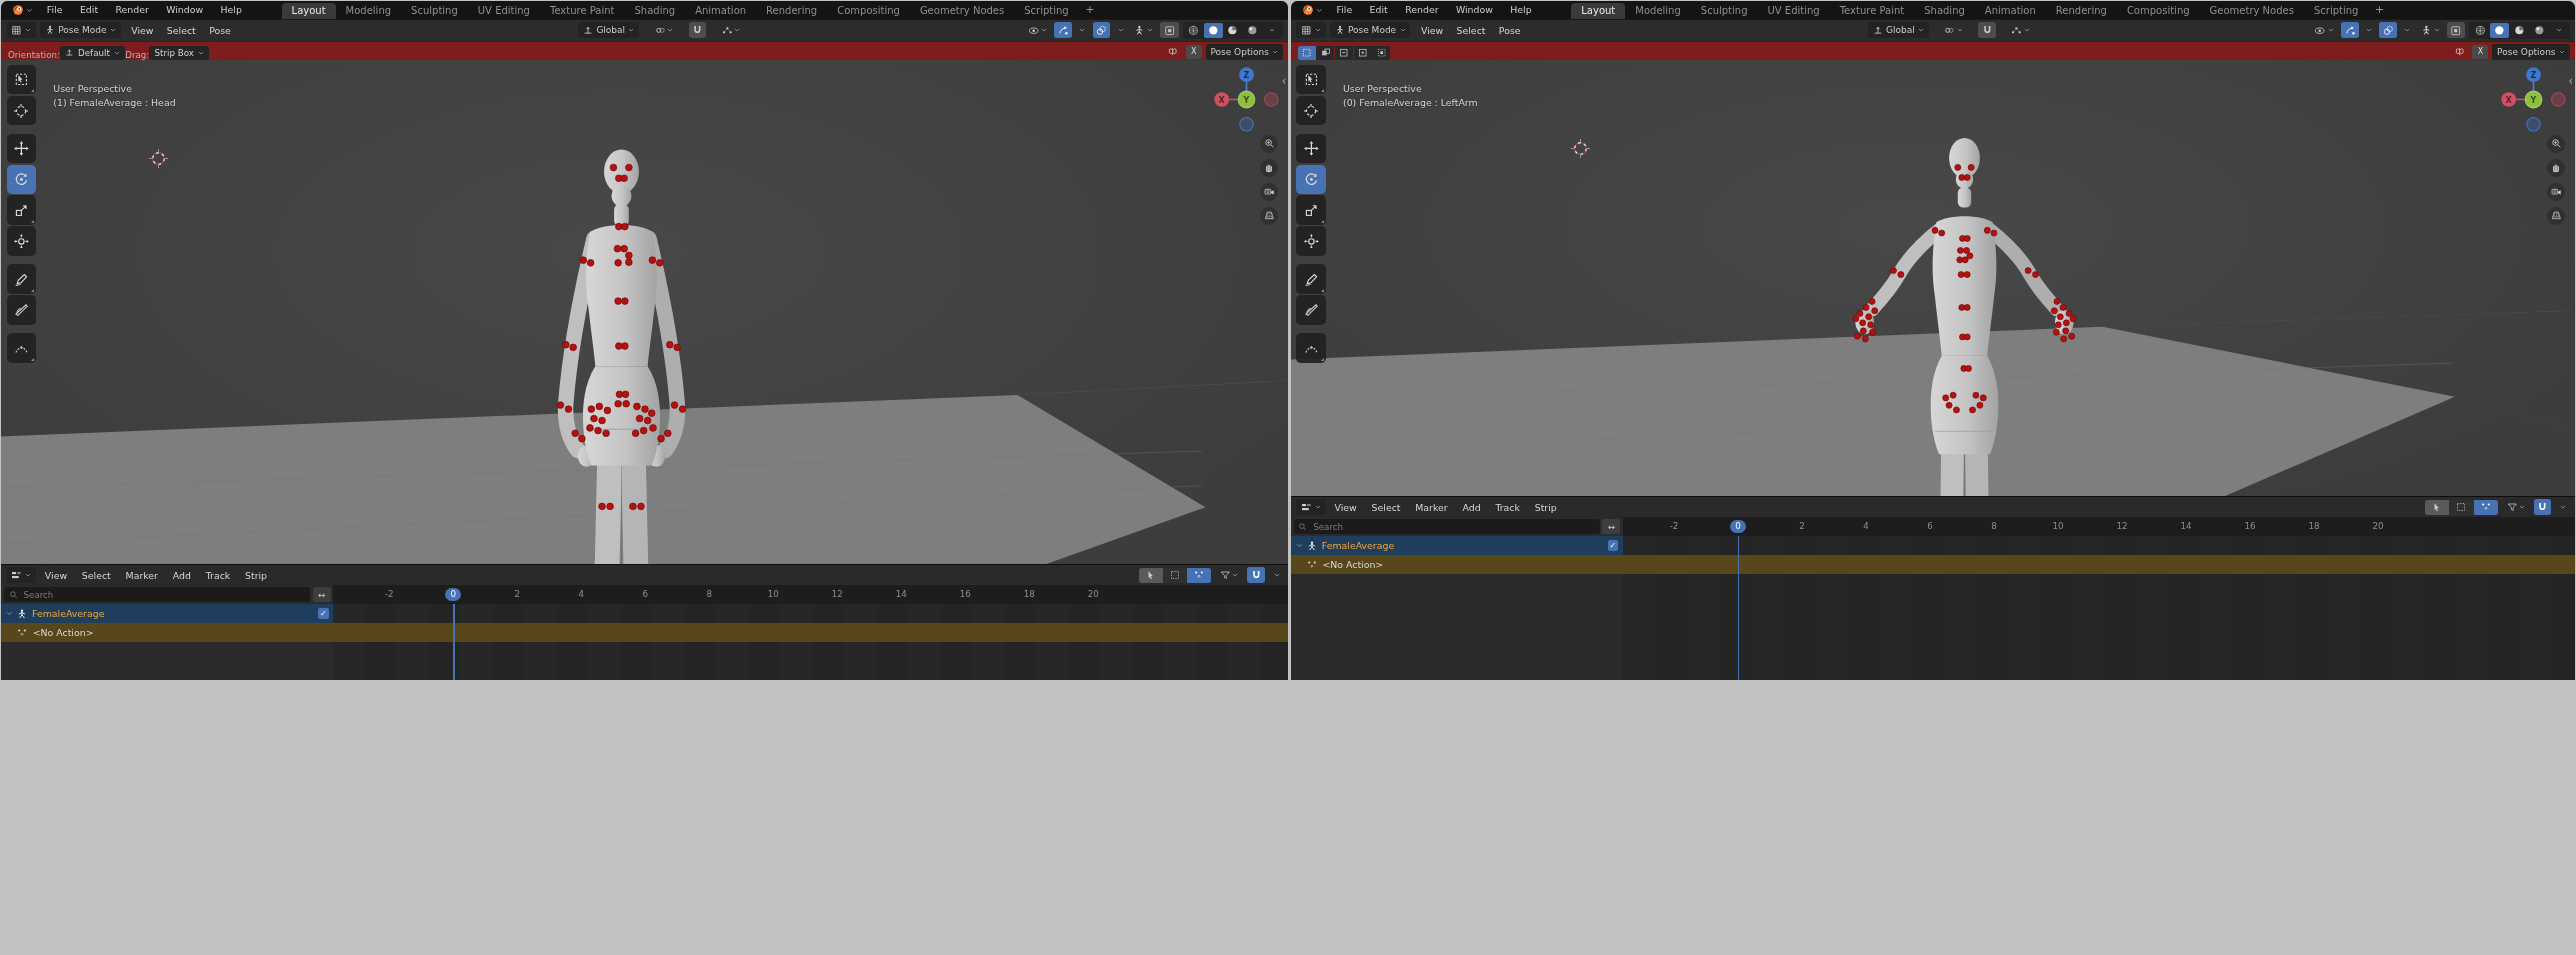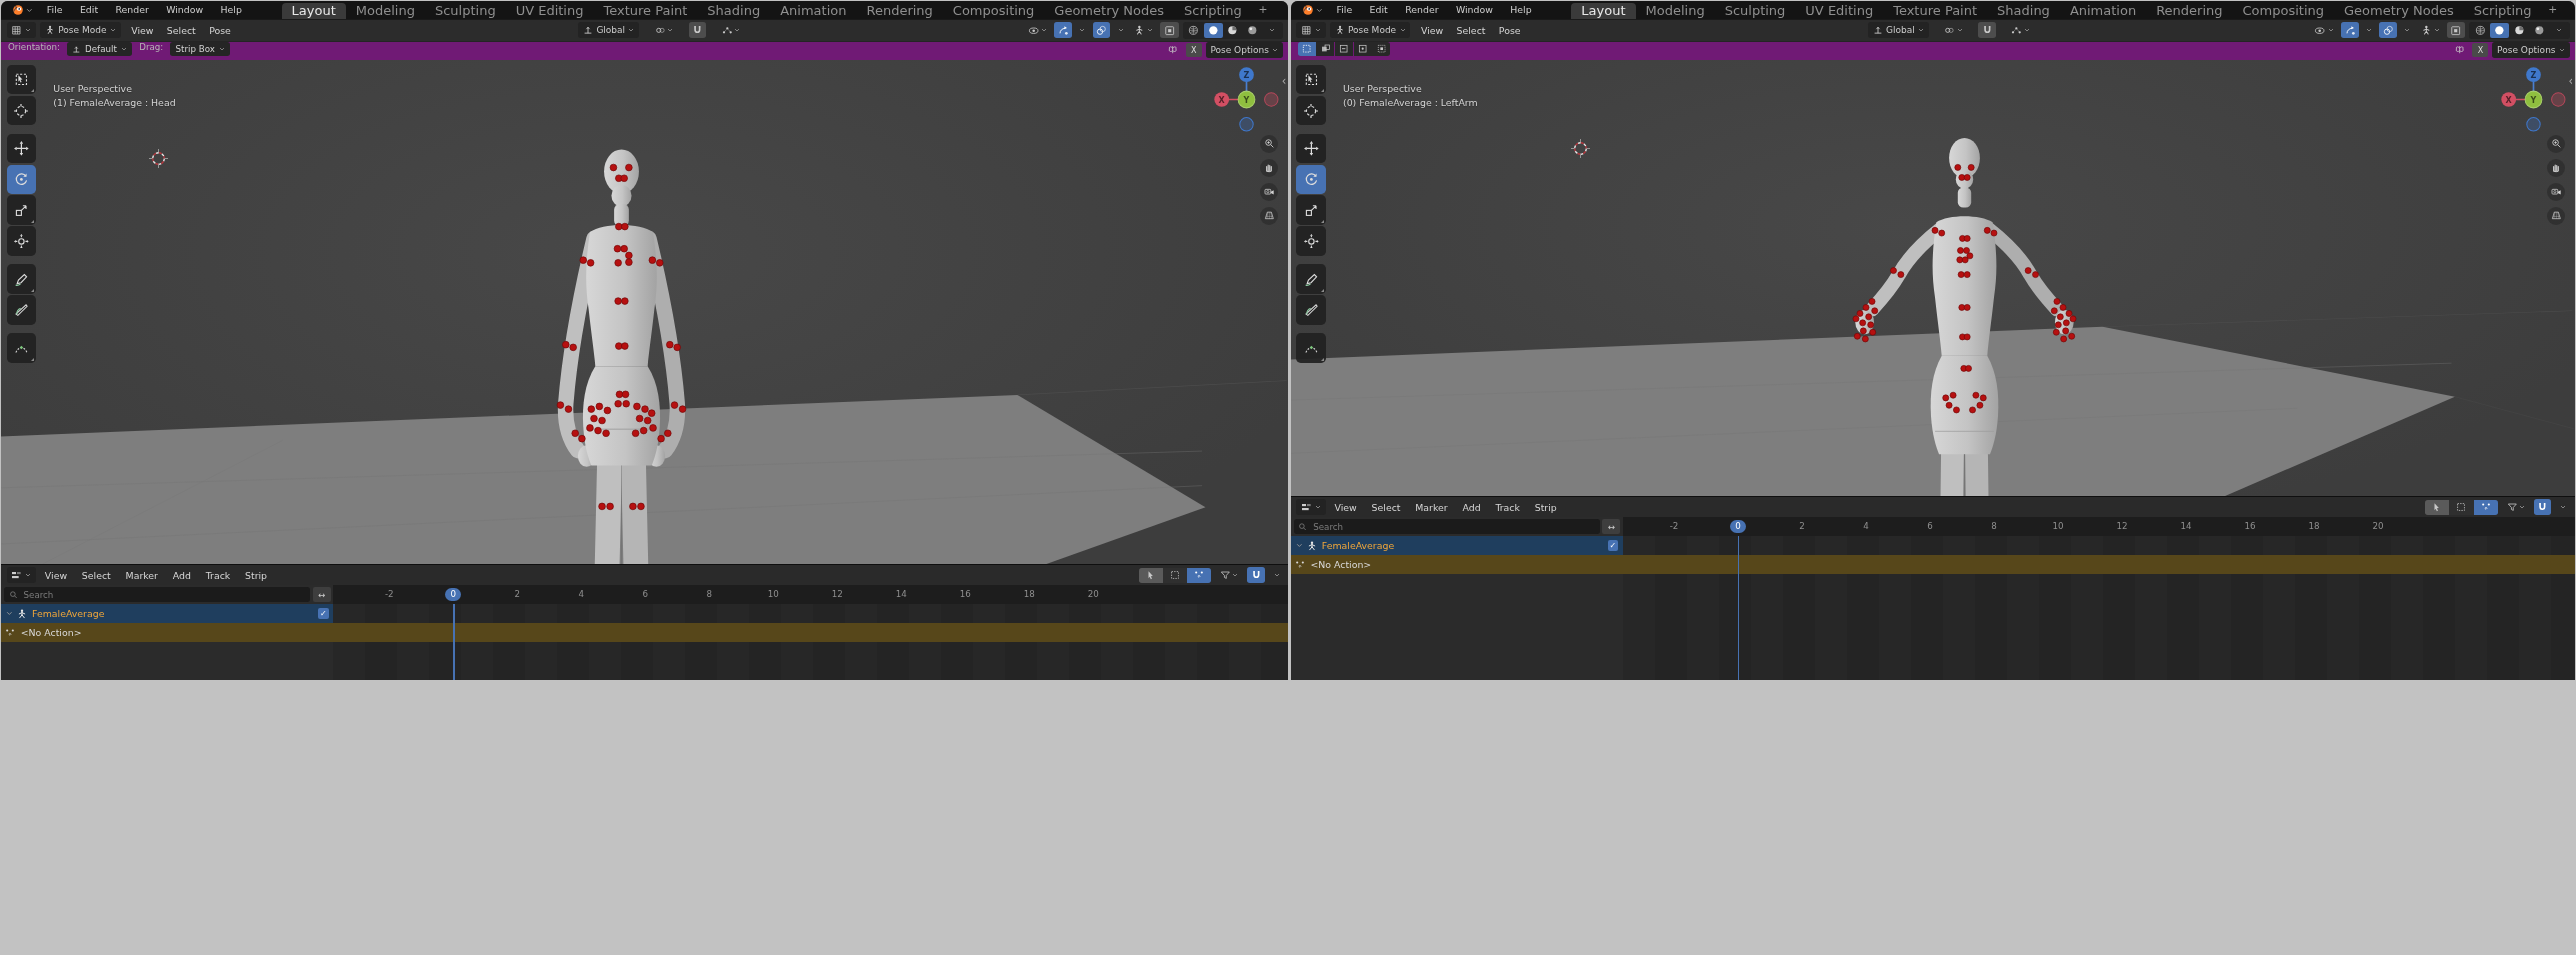--- a/index.html
+++ b/index.html
@@ -7,40 +7,40 @@
   .window{position:absolute;top:1.3px;height:679px;display:flex;flex-direction:column;background:#434343;border-radius:6.7px 6.7px 0 0;overflow:hidden}
   .w0{left:1.3px;width:1287px}
   .w1{left:1291px;width:1284px}
 
   
   .topbar{height:17.4px;flex:none;background:#141414;display:flex;align-items:center;padding:0 5.4px;color:#d2d2d2}
   .logo{display:flex;align-items:center;gap:2px;padding:0 5.4px}
   .menus{display:flex;align-items:center}
   .mi{padding:0 8.7px;font-size:9.4px;color:#cfcfcf;line-height:17.4px}
   .tabs{display:flex;align-items:flex-end;margin-left:31px;height:17.4px}
-  .tab{padding:0 10px;font-size:13px;color:#8f8f8f;line-height:16px;border-radius:4px 4px 0 0;white-space:nowrap}
+  .tab{padding:0 10px;font-size:10px;color:#8f8f8f;line-height:16px;border-radius:4px 4px 0 0;white-space:nowrap}
   .tab.active{background:#3a3a3a;color:#e8e8e8}
   .tabplus{color:#9a9a9a;font-size:10.7px;padding:0 6.7px}
 
   
   .vh{height:21.5px;flex:none;background:#2c2c2c;border-top:0.7px solid #191919;display:flex;align-items:center;padding:0 5.4px;gap:4px;position:relative;z-index:5}
   .ebtn,.pill{display:flex;align-items:center;gap:3.4px;background:#232323;border-radius:2.7px;height:16px;padding:0 4.7px;color:#cdcdcd;font-size:9px;white-space:nowrap}
   .hm{padding:0 6.7px;font-size:9.4px;color:#d6d6d6}
   .clu-global{position:absolute;left:577px;display:flex;align-items:center;gap:12px}
   .clu-eye{margin-left:auto;display:flex;align-items:center;gap:4px}
   .ibtn{display:flex;align-items:center;gap:2px;height:16px;padding:0 3.4px;border-radius:2.7px;color:#c9c9c9;background:transparent}
   .ibtn.on{background:#4772b3;color:#fff}
   .ibtn.gray{background:#4d4d4d}
   .shadegrp{display:flex;align-items:center;background:#232323;border-radius:2.7px;height:17.4px;padding:0 1.3px;gap:0.7px}
   .shadegrp .sbtn{width:19px;height:14.8px;display:grid;place-items:center;border-radius:2px;color:#c9c9c9}
   .shadegrp .sbtn.on{background:#4772b3}
   .chev{flex:none;color:#9a9a9a}
 
   
-  .tr{height:17.4px;flex:none;background:#701a75;border-top:0.7px solid #242424;display:flex;align-items:flex-start;padding:0 6.7px;gap:7px;font-size:8.7px;color:#b5b5b5;position:relative;z-index:5}
+  .tr{height:17.4px;flex:none;background:#7f1d1d;border-top:0.7px solid #242424;display:flex;align-items:flex-end;padding:0 6.7px;gap:0;font-size:8.7px;color:#b5b5b5;position:relative;z-index:5}
   .dd{display:flex;align-items:center;gap:4px;background:#252525;border-radius:2.7px;height:14px;padding:0 5.4px;color:#d4d4d4}
   .tr-right{position:absolute;right:5.4px;display:flex;align-items:center;gap:4px}
   .xbtn{width:16px;height:14px;background:#4a4a4a;border-radius:2px;color:#ddd;display:grid;place-items:center;font-size:8px}
   .modes{display:flex;gap:0.7px}
   .mode{width:18px;height:14px;background:#282828;display:grid;place-items:center;color:#c9c9c9}
   .mode:first-child{border-radius:2.7px 0 0 2.7px}
   .mode:last-child{border-radius:0 2.7px 2.7px 0}
   .mode.active{background:#4772b3;color:#fff}
 
   
@@ -82,21 +82,21 @@
   .fr{width:64px;flex:none;display:flex;justify-content:center;font-size:8.7px;color:#8f8f8f}
   .w0 .fr:first-child{margin-left:24px}
   .w1 .fr:first-child{margin-left:19px}
   .fr span{padding:0 5.4px;line-height:12.7px}
   .fr.current span{background:#4772b3;color:#fff;border-radius:6.7px}
   .trackbg{position:absolute;left:332px;right:0;top:19px;bottom:0;background:repeating-linear-gradient(90deg,#272727 0 32px,#242424 32px 64px)}
   .row{position:absolute;height:19px;display:flex;align-items:center;box-sizing:border-box}
   .row-female{top:19px;left:0;width:332px;background:#1f3e5e;gap:4.7px;padding:0 4.7px;font-size:9.4px;color:#cfcfcf}
   .tname{color:#f0a63a;flex:1;white-space:nowrap;overflow:hidden}
   .cb{width:10.7px;height:10.7px;background:#4772b3;border-radius:2px;color:#fff;font-size:8px;display:grid;place-items:center;line-height:1}
-  .row-action{top:38px;left:0;right:0;background:#57471a;padding-left:4px;gap:5.4px;font-size:9.4px;color:#d9d9d9}
+  .row-action{top:38px;left:0;right:0;background:#57471a;padding-left:16px;gap:5.4px;font-size:9.4px;color:#d9d9d9}
   .playhead{position:absolute;top:19px;bottom:0;width:1.3px;background:#4772b3;z-index:4}
   .w0 .playhead{left:452px}
   .w1 .playhead{left:447px}
 
   .rd{fill:#b61010;stroke:#6f0707;stroke-width:1}
   svg.ic{display:block}
 </style>
 </head>
 <body>
 

